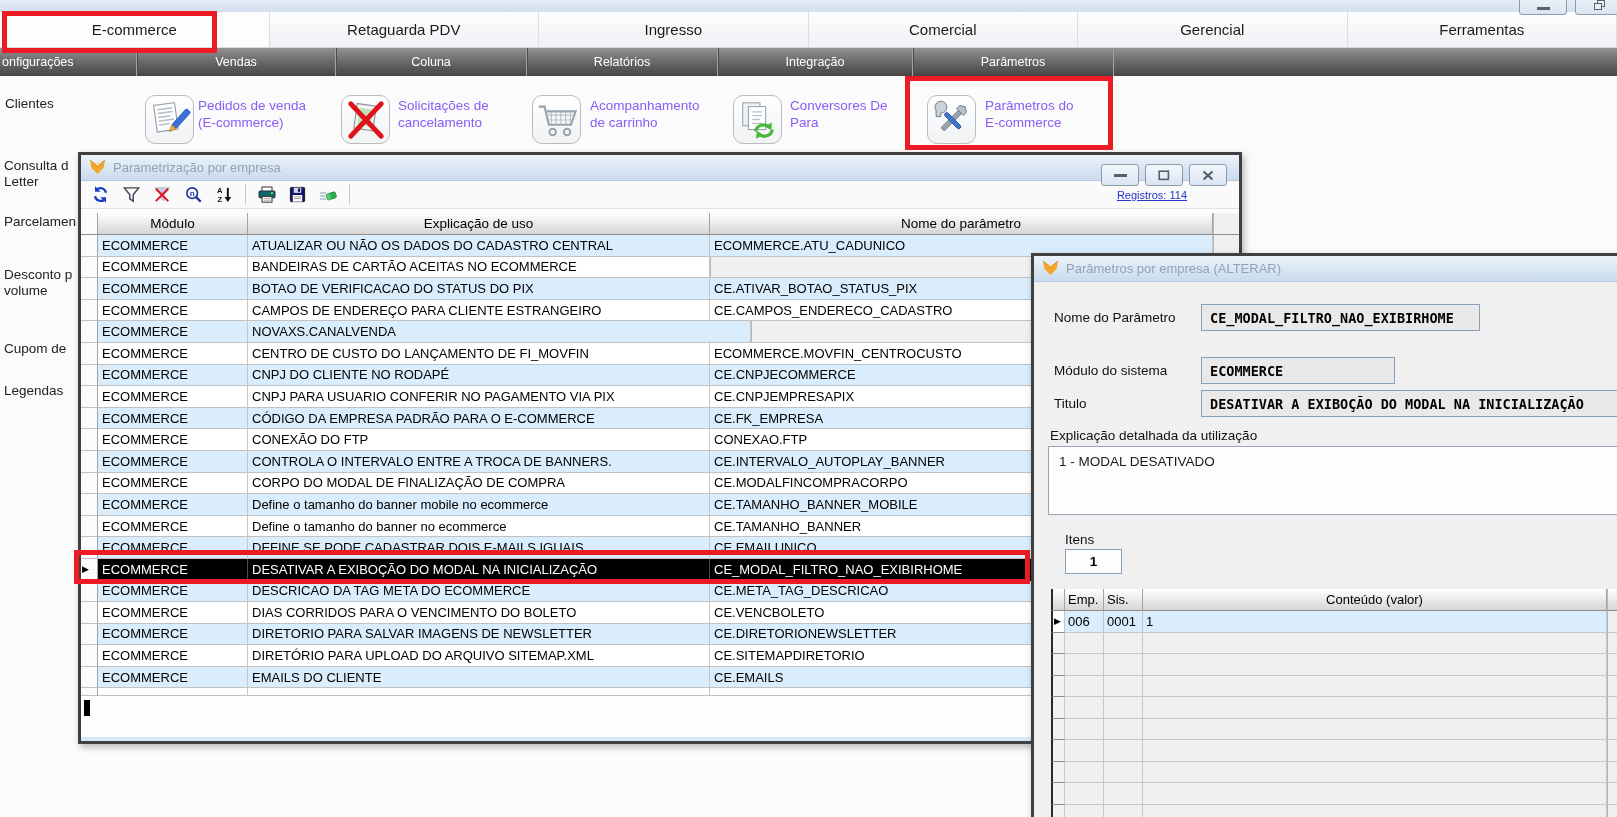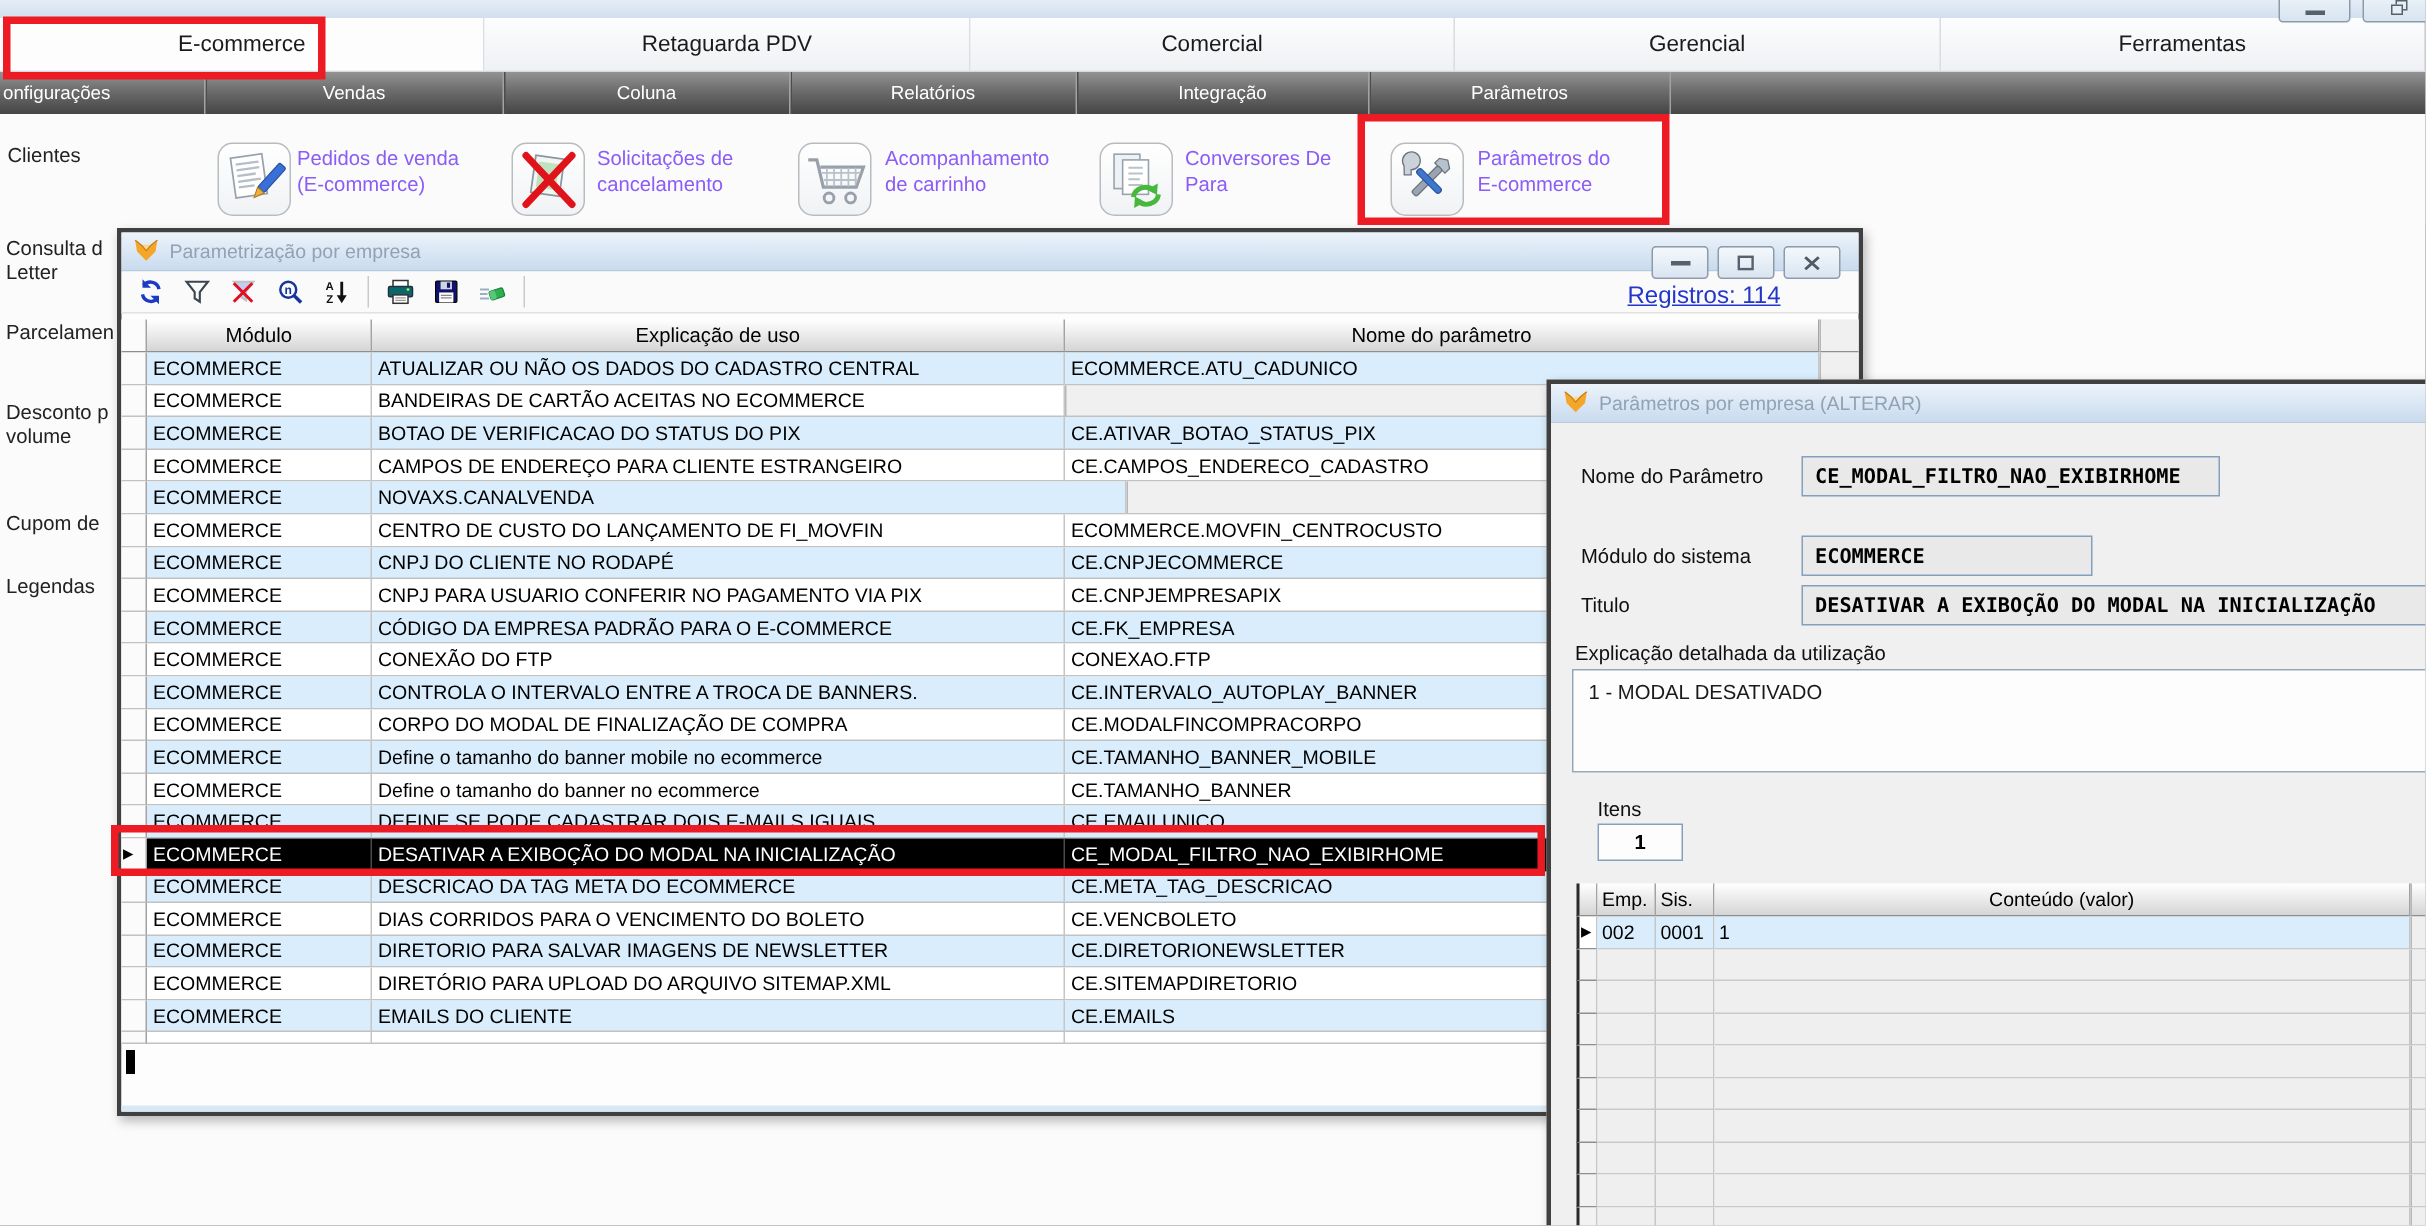--- a/index.html
+++ b/index.html
@@ -54,21 +54,21 @@
 
   
   #main-window { left:78px; top:152px; width:1164px; height:592px; background:#fdfdfd; z-index:2; }
   .win-buttons { position:absolute; right:12px; top:9px; display:flex; gap:6px; z-index:4; }
   .win-btn { width:38px; height:22px; border:1px solid #8d9aa8; border-radius:3px;
     background:linear-gradient(#f4f8fc,#d9e5f1); display:flex; align-items:center; justify-content:center; }
   #mw-toolbar { position:absolute; left:0; top:26px; right:0; height:28px; background:#fafafa;
     border-bottom:1px solid #e2e2e2; display:flex; align-items:center; padding-left:9px; gap:10px; }
   .tool-btn { width:21px; height:21px; display:flex; align-items:center; justify-content:center; }
   .tsep { width:1px; height:21px; background:#c9c9c9; }
-  .registros { position:absolute; right:52px; top:8px; font-size:16px; color:var(--link-blue,#2336c9);
+  .registros { position:absolute; right:52px; top:8px; font-size:11px; color:var(--link-blue,#2336c9);
     text-decoration:underline; cursor:pointer; }
 
   
   #mw-table { position:absolute; left:0; top:58px; right:0; bottom:0; background:#fdfdfd; }
   .thead { display:flex; height:22px; }
   .th { background:linear-gradient(#ffffff,#d5d5d5); border-right:1px solid #a3a3a3;
     border-bottom:1px solid #8e8e8e; font-size:13.5px; color:#000;
     display:flex; align-items:center; justify-content:center; overflow:hidden; }
   .trow { display:flex; height:21.6px; font-size:13px; color:#000; }
   .td { border-right:1px solid #c6c6c6; border-bottom:1px solid #c2c2c2; background:#fff;
@@ -133,20 +133,21 @@
   <div class="edge-btn" style="left:1575px">
     <span class="glyph-restore">
         <i></i>
         <i></i>
       </span>
   </div>
 
   <div class="tabbar">
       <div class="tab active">E-commerce</div>
       <div class="tab">Retaguarda PDV</div>
+      <div class="tab">Ingresso</div>
       <div class="tab">Comercial</div>
       <div class="tab">Gerencial</div>
       <div class="tab">Ferramentas</div>
     </div>
   <div class="menubar">
       <div class="menu-item cut" style="width: 137px;">onfigurações</div>
       <div class="menu-item" style="width: 199px;">Vendas</div>
       <div class="menu-item" style="width: 191px;">Coluna</div>
       <div class="menu-item" style="width: 191px;">Relatórios</div>
       <div class="menu-item" style="width: 195px;">Integração</div>
@@ -551,21 +552,21 @@
     <div id="ew-grid">
         <div class="eg-row eg-head">
           <div class="eg-cell eg-ind"></div>
           <div class="eg-cell eg-emp">Emp.</div>
           <div class="eg-cell eg-sis">Sis.</div>
           <div class="eg-cell eg-cont hd">Conteúdo (valor)</div>
           <div class="eg-cell eg-fill"></div>
         </div>
         <div class="eg-row data">
           <div class="eg-cell eg-ind">▶</div>
-          <div class="eg-cell eg-emp">002</div>
+          <div class="eg-cell eg-emp">006</div>
           <div class="eg-cell eg-sis">0001</div>
           <div class="eg-cell eg-cont">1</div>
           <div class="eg-cell eg-fill"></div>
         </div>
         <div class="eg-row">
           <div class="eg-cell eg-ind"></div>
           <div class="eg-cell eg-emp"></div>
           <div class="eg-cell eg-sis"></div>
           <div class="eg-cell eg-cont"></div>
           <div class="eg-cell eg-fill"></div>

